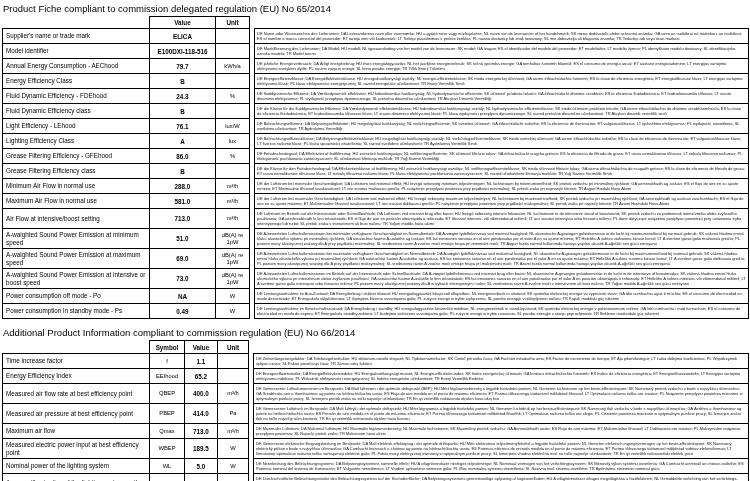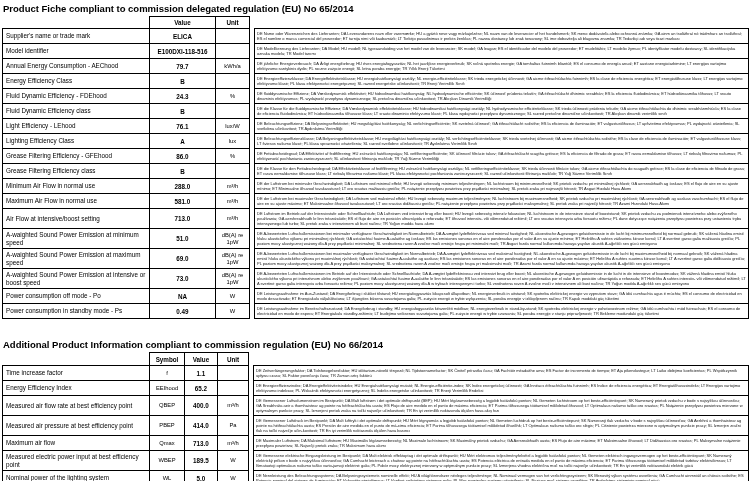--- a/index.html
+++ b/index.html
@@ -5,22 +5,22 @@
   * { box-sizing: border-box; }
   html, body { margin: 0; padding: 0; }
   body {
     width: 750px; height: 481px;
     background: #ffffff;
     font-family: "Liberation Sans", sans-serif;
     color: #000;
     overflow: hidden;
   }
   .page { padding: 2px 1px 0 2px; width: 750px; }
-  .doc-title { font-weight: 700; font-size: 9.5px; margin: 1px 0 2px 1px; white-space: nowrap; }
-  .title2 { margin-top: 20px; }
+  .doc-title { font-weight: 400; font-size: 9.5px; margin: 1px 0 2px 1px; white-space: nowrap; }
+  .title2 { margin-top: 8px; }
   .tbl { display: block; }
   .row { display: flex; align-items: stretch; margin-top: -1px; }
   .row.first { margin-top: 0; }
   .cell {
     border: 1px solid #000;
     background: #fff;
     min-height: 11.5px;
   }
   .t2 .cell { min-height: 14px; }
   .row > .cell:not(:first-child) { margin-left: -1px; }

